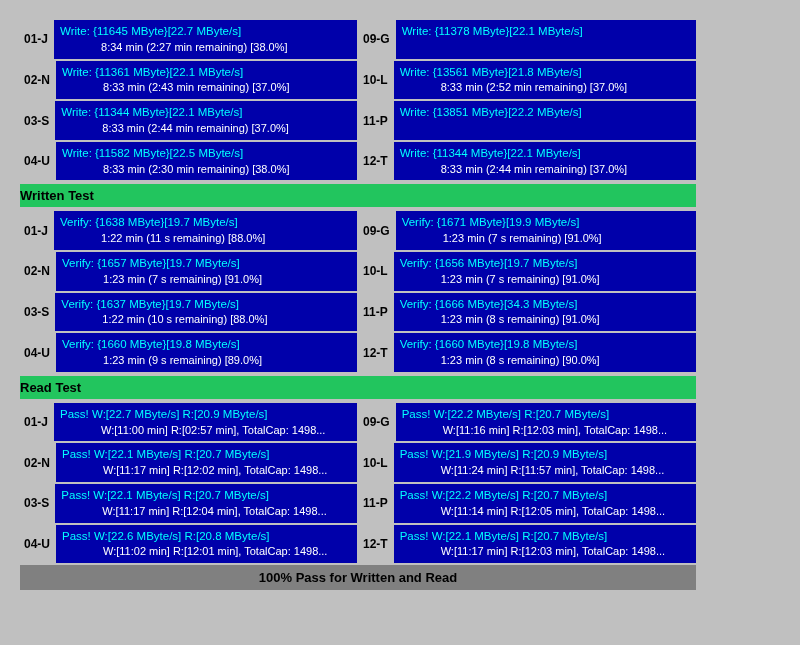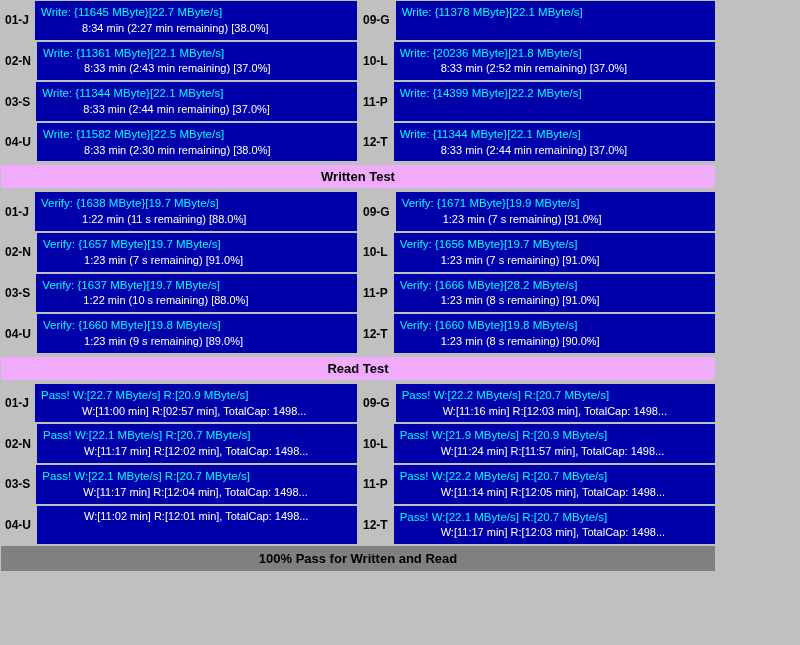--- a/index.html
+++ b/index.html
@@ -6,33 +6,32 @@
     body {
       background: #c0c0c0;
       font-family: Arial, sans-serif;
       font-size: 12px;
       width: 800px;
       min-height: 645px;
     }
     .main-container {
       width: 716px;
       background: #c0c0c0;
-      padding: 1px;
+      padding: 20px;
     }
     .section {
       margin-bottom: 2px;
     }
     .grid-2col {
       display: grid;
       grid-template-columns: 1fr 1fr;
       gap: 2px;
     }
     .section-header {
-      text-align: center;
-      background: #f0abfc;
+      background: #22c55e;
       color: #000000;
       padding: 4px 0;
       font-size: 13px;
       font-weight: bold;
       margin: 4px 0;
     }
     .status-bar {
       text-align: center;
       background: #808080;
       color: #000000;
@@ -97,35 +96,35 @@
         <div class="cell-wrapper">
           <div class="cell-id">02-N</div>
           <div class="cell-content">
             <div class="line1">Write: {11361 MByte}[22.1 MByte/s]</div>
             <div class="line2">8:33 min (2:43 min remaining)  [37.0%]</div>
           </div>
         </div>
         <div class="cell-wrapper">
           <div class="cell-id">10-L</div>
           <div class="cell-content">
-            <div class="line1">Write: {20236 MByte}[21.8 MByte/s]</div>
+            <div class="line1">Write: {13561 MByte}[21.8 MByte/s]</div>
             <div class="line2">8:33 min (2:52 min remaining)  [37.0%]</div>
           </div>
         </div>
         <div class="cell-wrapper">
           <div class="cell-id">03-S</div>
           <div class="cell-content">
             <div class="line1">Write: {11344 MByte}[22.1 MByte/s]</div>
             <div class="line2">8:33 min (2:44 min remaining)  [37.0%]</div>
           </div>
         </div>
         <div class="cell-wrapper">
           <div class="cell-id">11-P</div>
           <div class="cell-content">
-            <div class="line1">Write: {14399 MByte}[22.2 MByte/s]</div>
+            <div class="line1">Write: {13851 MByte}[22.2 MByte/s]</div>
           </div>
         </div>
         <div class="cell-wrapper">
           <div class="cell-id">04-U</div>
           <div class="cell-content">
             <div class="line1">Write: {11582 MByte}[22.5 MByte/s]</div>
             <div class="line2">8:33 min (2:30 min remaining)  [38.0%]</div>
           </div>
         </div>
         <div class="cell-wrapper">
@@ -173,21 +172,21 @@
         <div class="cell-wrapper">
           <div class="cell-id">03-S</div>
           <div class="cell-content">
             <div class="line1">Verify: {1637 MByte}[19.7 MByte/s]</div>
             <div class="line2">1:22 min (10 s remaining)   [88.0%]</div>
           </div>
         </div>
         <div class="cell-wrapper">
           <div class="cell-id">11-P</div>
           <div class="cell-content">
-            <div class="line1">Verify: {1666 MByte}[28.2 MByte/s]</div>
+            <div class="line1">Verify: {1666 MByte}[34.3 MByte/s]</div>
             <div class="line2">1:23 min (8 s remaining)   [91.0%]</div>
           </div>
         </div>
         <div class="cell-wrapper">
           <div class="cell-id">04-U</div>
           <div class="cell-content">
             <div class="line1">Verify: {1660 MByte}[19.8 MByte/s]</div>
             <div class="line2">1:23 min (9 s remaining)   [89.0%]</div>
           </div>
         </div>
@@ -243,20 +242,21 @@
         <div class="cell-wrapper">
           <div class="cell-id">11-P</div>
           <div class="cell-content">
             <div class="line1">Pass! W:[22.2 MByte/s] R:[20.7 MByte/s]</div>
             <div class="line2">W:[11:14 min] R:[12:05 min], TotalCap: 1498...</div>
           </div>
         </div>
         <div class="cell-wrapper">
           <div class="cell-id">04-U</div>
           <div class="cell-content">
+            <div class="line1">Pass! W:[22.6 MByte/s] R:[20.8 MByte/s]</div>
             <div class="line2">W:[11:02 min] R:[12:01 min], TotalCap: 1498...</div>
           </div>
         </div>
         <div class="cell-wrapper">
           <div class="cell-id">12-T</div>
           <div class="cell-content">
             <div class="line1">Pass! W:[22.1 MByte/s] R:[20.7 MByte/s]</div>
             <div class="line2">W:[11:17 min] R:[12:03 min], TotalCap: 1498...</div>
           </div>
         </div>

